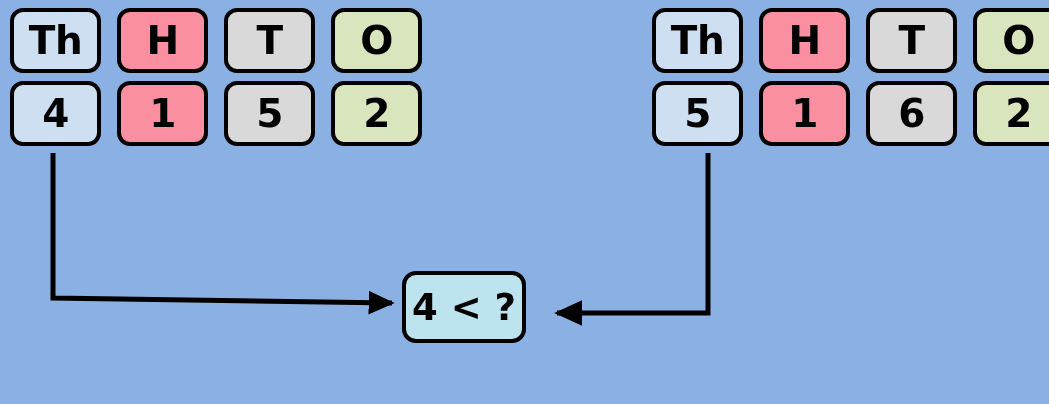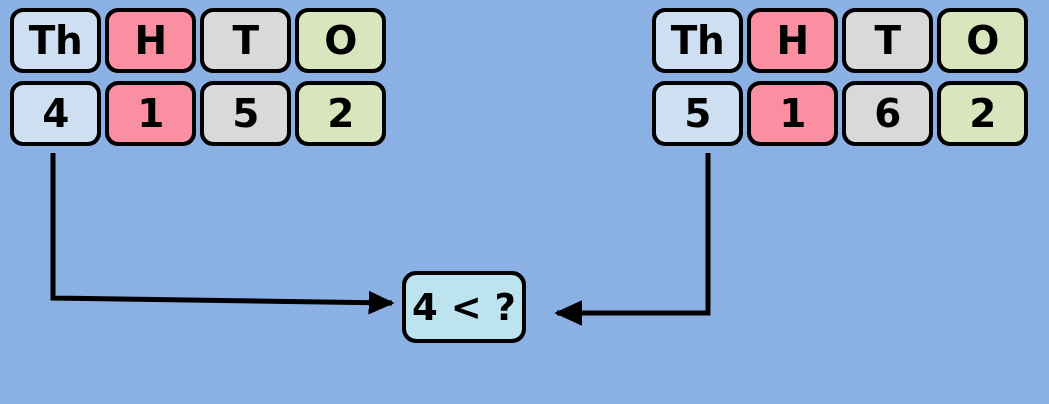--- a/index.html
+++ b/index.html
@@ -24,21 +24,21 @@
   
   .pv-group {
     position: absolute;
     display: flex;
     flex-direction: column;
     gap: 8px;
   }
   .pv-row {
     display: flex;
     flex-direction: row;
-    gap: 4px;
+    gap: 16px;
   }
   .pv-card {
     width: 91px;
     height: 65px;
     border: 4px solid #000000;
     border-radius: 13px;
     box-sizing: border-box;
     display: flex;
     align-items: center;
     justify-content: center;

